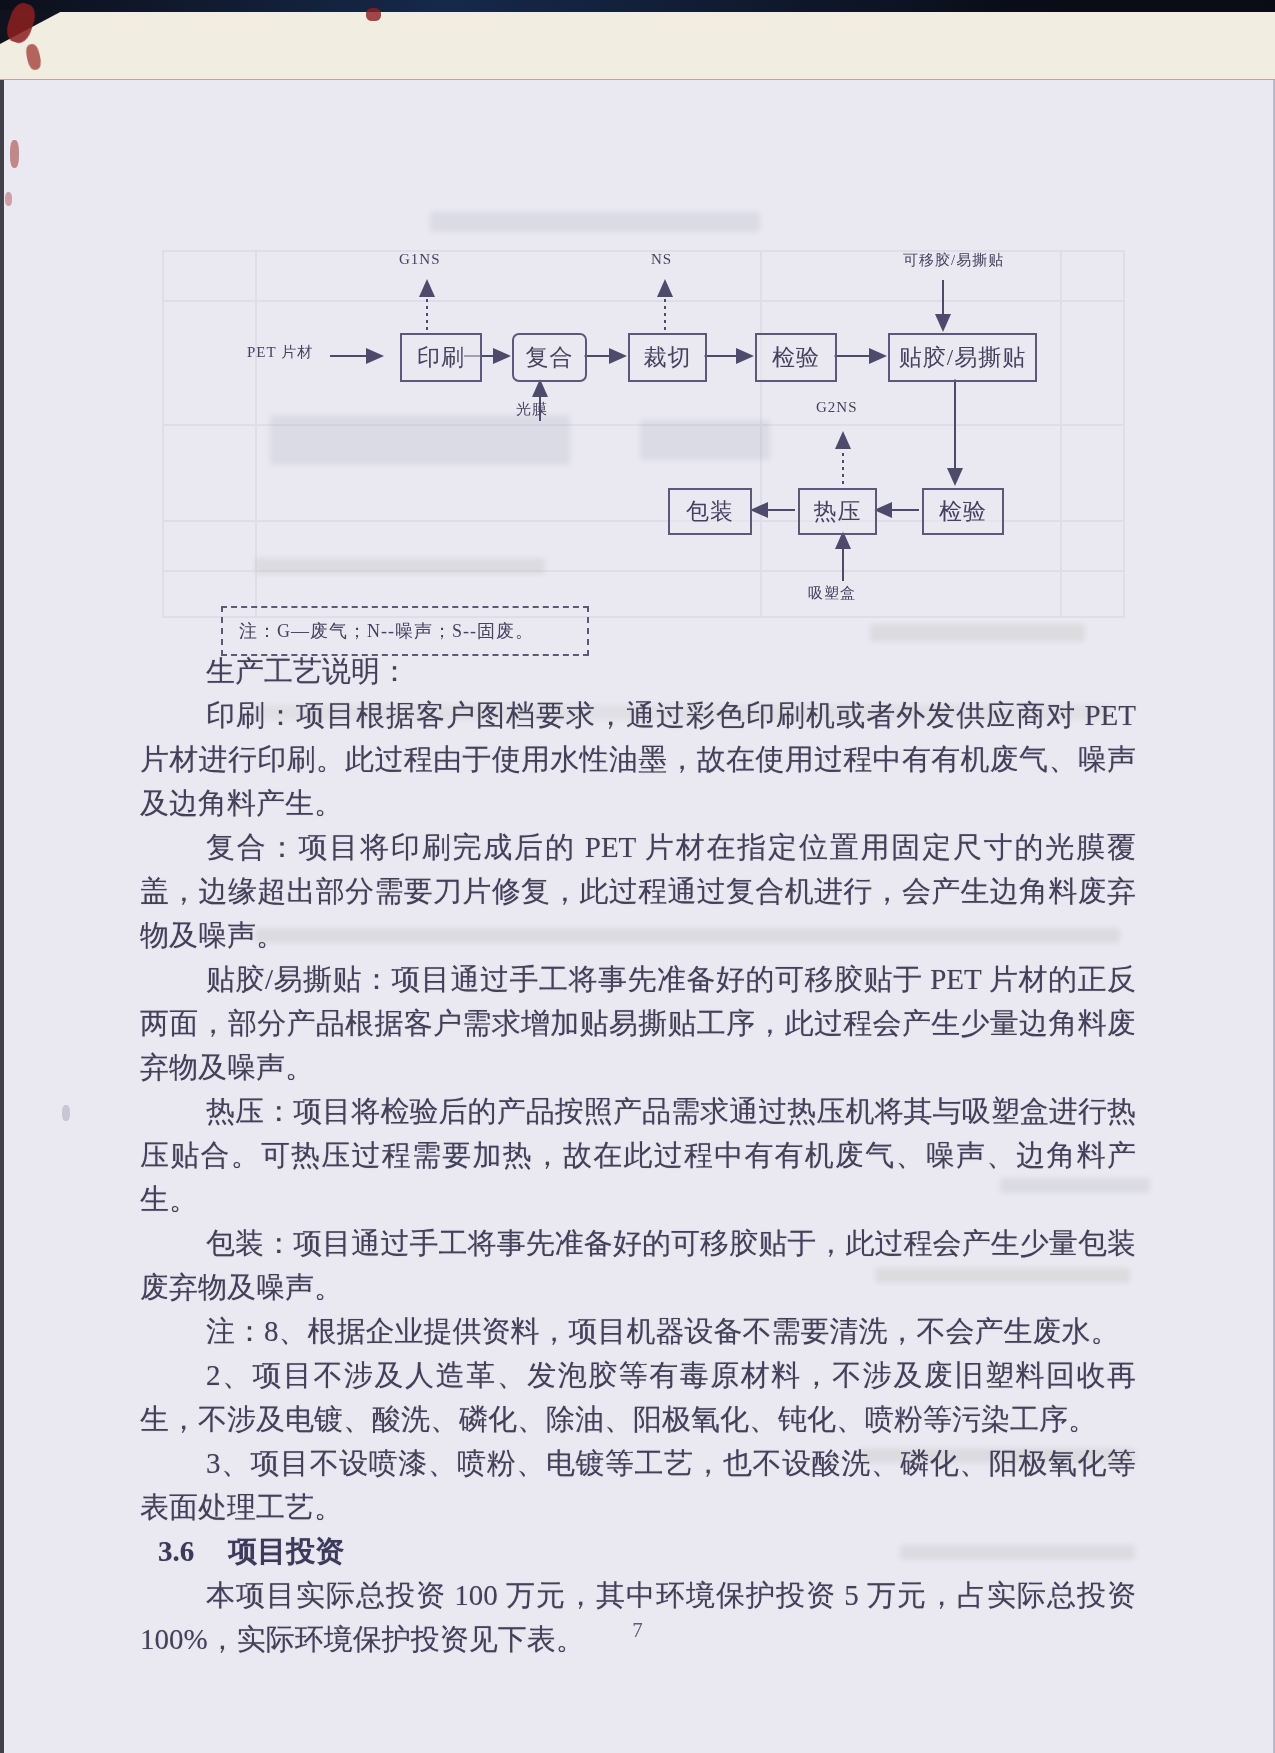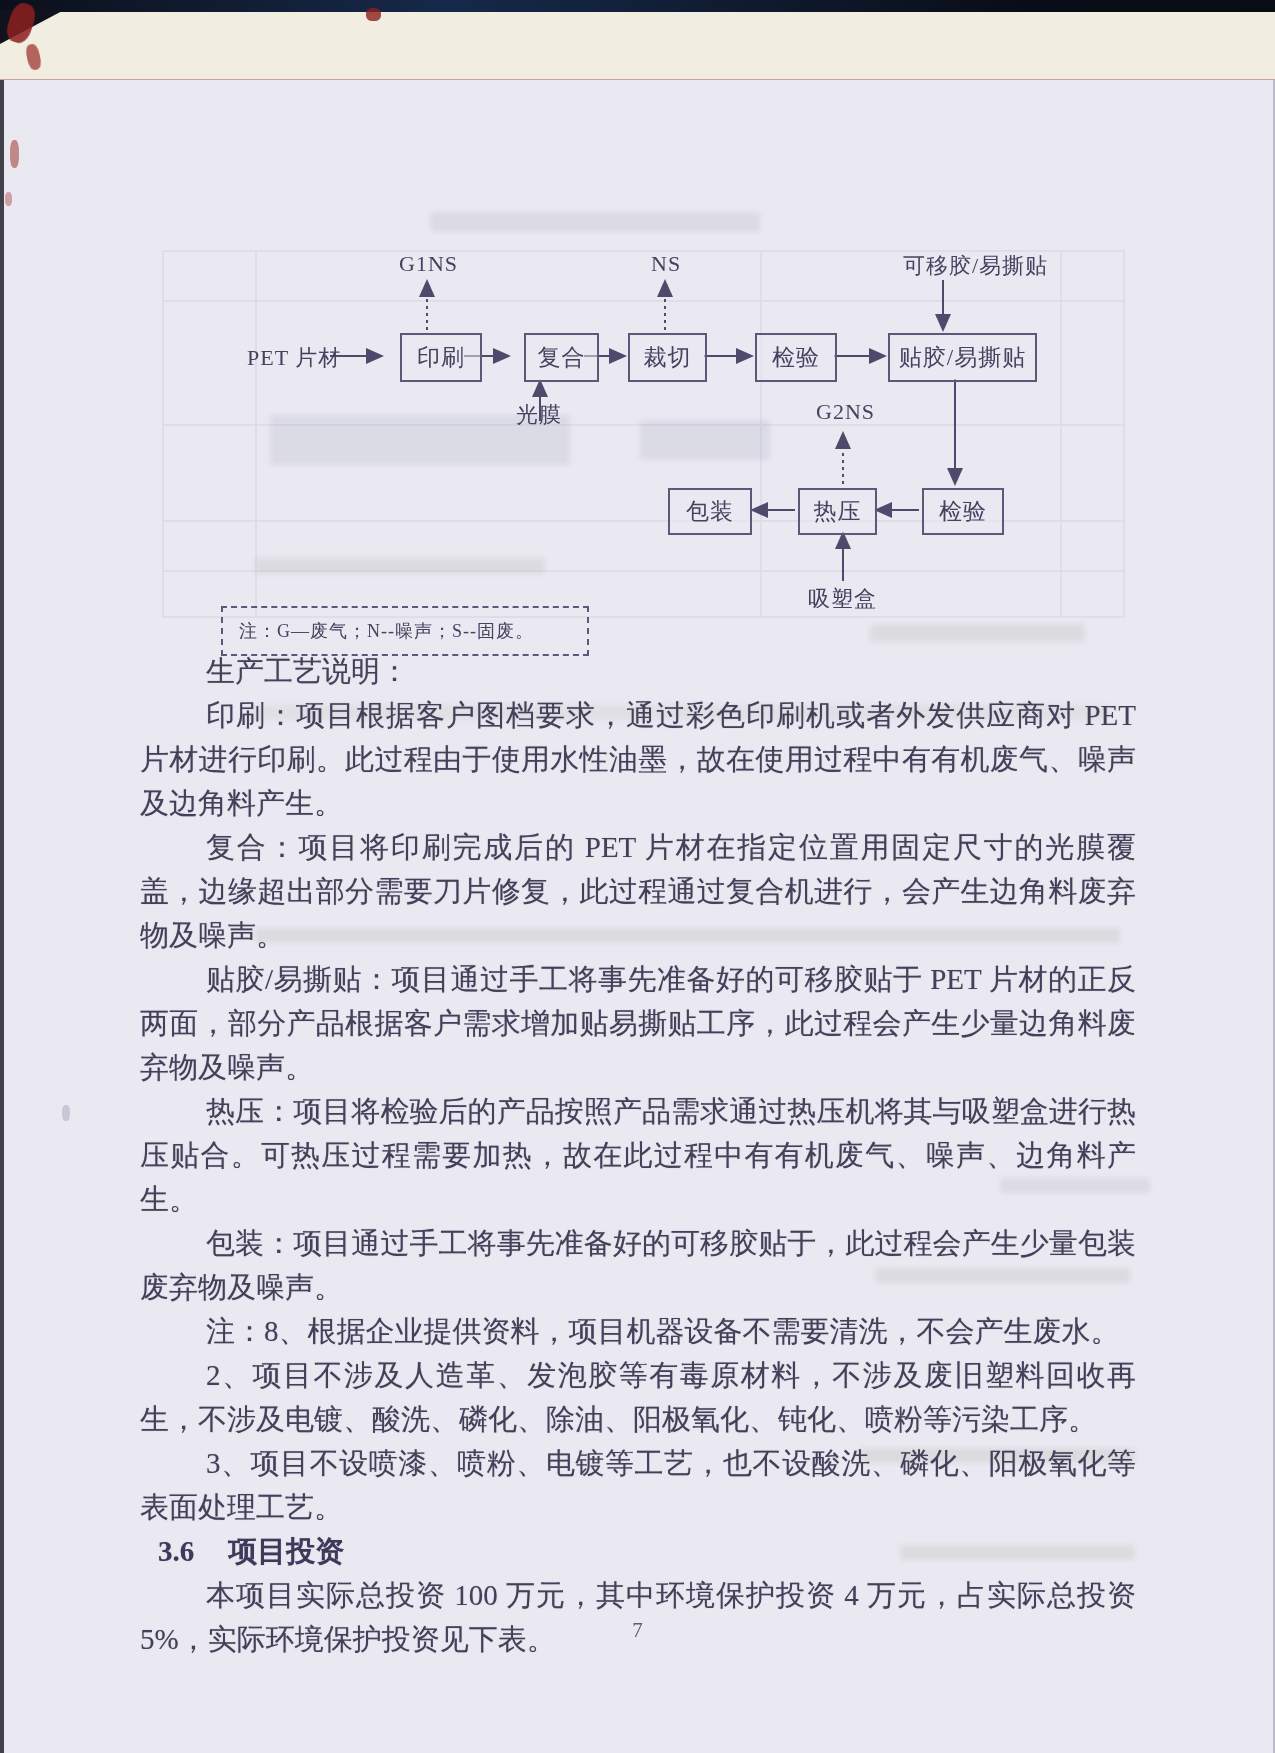--- a/index.html
+++ b/index.html
@@ -34,21 +34,21 @@
     opacity:.5; pointer-events:none; }
   .gline { position:absolute; background:#d6d3e4; }
   .smudge { position:absolute; filter:blur(2.5px); border-radius:4px; pointer-events:none; }
   .smudge.green { background:rgba(138,152,126,.15); }
   .smudge.blue  { background:rgba(120,130,165,.13); }
   
   .flow { position:absolute; left:0; top:0; width:1275px; height:680px; color:#46436a; }
   .fbox { position:absolute; border:2px solid #5b5879; display:flex; align-items:center;
     justify-content:center; font-size:23px; letter-spacing:1px; color:#45425f;
     background:rgba(234,232,241,.55); }
-  .flabel { position:absolute; font-size:22px; color:#45425f; letter-spacing:1px; white-space:nowrap; }
+  .flabel { position:absolute; font-size:15px; color:#45425f; letter-spacing:1px; white-space:nowrap; }
   .flabel.em { font-family:"Liberation Serif", serif; }
   svg.arrows { position:absolute; left:0; top:0; }
   
   .note-box { position:absolute; left:221px; top:606px; width:348px; height:46px;
     border:2px dashed #5b5879; display:flex; align-items:center; padding-left:16px;
     font-size:18px; color:#45425f; letter-spacing:1px; }
   
   .bodytext { position:absolute; left:140px; top:649px; width:996px;
     font-size:29px; line-height:44px; color:#434059; text-align:justify;
     text-shadow:0 0 1px rgba(67,64,89,.35); }
@@ -133,21 +133,21 @@
 
     <div class="flabel" style="left:247px; top:343px;">PET 片材</div>
     <div class="flabel em" style="left:399px; top:251px;">G1NS</div>
     <div class="flabel em" style="left:651px; top:251px;">NS</div>
     <div class="flabel" style="left:903px; top:251px;">可移胶/易撕贴</div>
     <div class="flabel" style="left:516px; top:400px;">光膜</div>
     <div class="flabel em" style="left:816px; top:399px;">G2NS</div>
     <div class="flabel" style="left:808px; top:584px;">吸塑盒</div>
 
     <div class="fbox" style="left:385px; top:333px; width:78px;  height:45px;margin-left:15px;">印刷</div>
-    <div class="fbox" style="left:524px; top:333px; width:71px;  height:45px;">复合</div>
+    <div class="fbox" style="left:512px; top:333px; width:71px;  height:45px;border-radius:7px;">复合</div>
     <div class="fbox" style="left:628px; top:333px; width:75px;  height:45px;">裁切</div>
     <div class="fbox" style="left:755px; top:333px; width:78px;  height:45px;">检验</div>
     <div class="fbox" style="left:888px; top:333px; width:145px; height:45px;">贴胶/易撕贴</div>
 
     <div class="fbox" style="left:668px; top:488px; width:80px; height:43px;">包装</div>
     <div class="fbox" style="left:798px; top:488px; width:75px; height:43px;">热压</div>
     <div class="fbox" style="left:922px; top:488px; width:78px; height:43px;">检验</div>
 
     <div class="note-box">
       <span>注：G—废气；N--噪声；S--固废。</span>
@@ -160,17 +160,17 @@
     <p>复合：项目将印刷完成后的 PET 片材在指定位置用固定尺寸的光膜覆盖，边缘超出部分需要刀片修复，此过程通过复合机进行，会产生边角料废弃物及噪声。</p>
     <p>贴胶/易撕贴：项目通过手工将事先准备好的可移胶贴于 PET 片材的正反两面，部分产品根据客户需求增加贴易撕贴工序，此过程会产生少量边角料废弃物及噪声。</p>
     <p>热压：项目将检验后的产品按照产品需求通过热压机将其与吸塑盒进行热压贴合。可热压过程需要加热，故在此过程中有有机废气、噪声、边角料产生。</p>
     <p>包装：项目通过手工将事先准备好的可移胶贴于，此过程会产生少量包装废弃物及噪声。</p>
     <p>注：8、根据企业提供资料，项目机器设备不需要清洗，不会产生废水。</p>
     <p>2、项目不涉及人造革、发泡胶等有毒原材料，不涉及废旧塑料回收再生，不涉及电镀、酸洗、磷化、除油、阳极氧化、钝化、喷粉等污染工序。</p>
     <p>3、项目不设喷漆、喷粉、电镀等工艺，也不设酸洗、磷化、阳极氧化等表面处理工艺。</p>
     <p class="heading">
       <span class="hnum">3.6</span><span>项目投资</span>
     </p>
-    <p>本项目实际总投资 100 万元，其中环境保护投资 4 万元，占实际总投资 5%，实际环境保护投资见下表。</p>
+    <p>本项目实际总投资 100 万元，其中环境保护投资 5 万元，占实际总投资 100%，实际环境保护投资见下表。</p>
   </div>
 
   <div class="pagenum">7</div>
 </div>
 
 </body></html>

